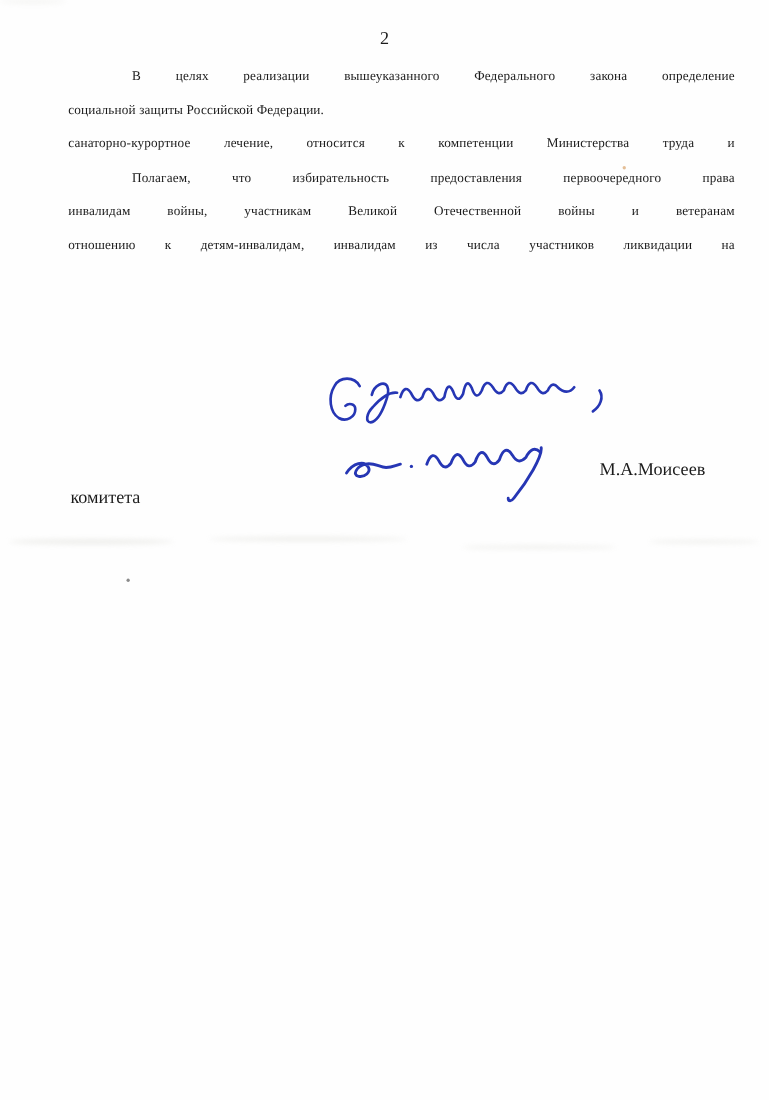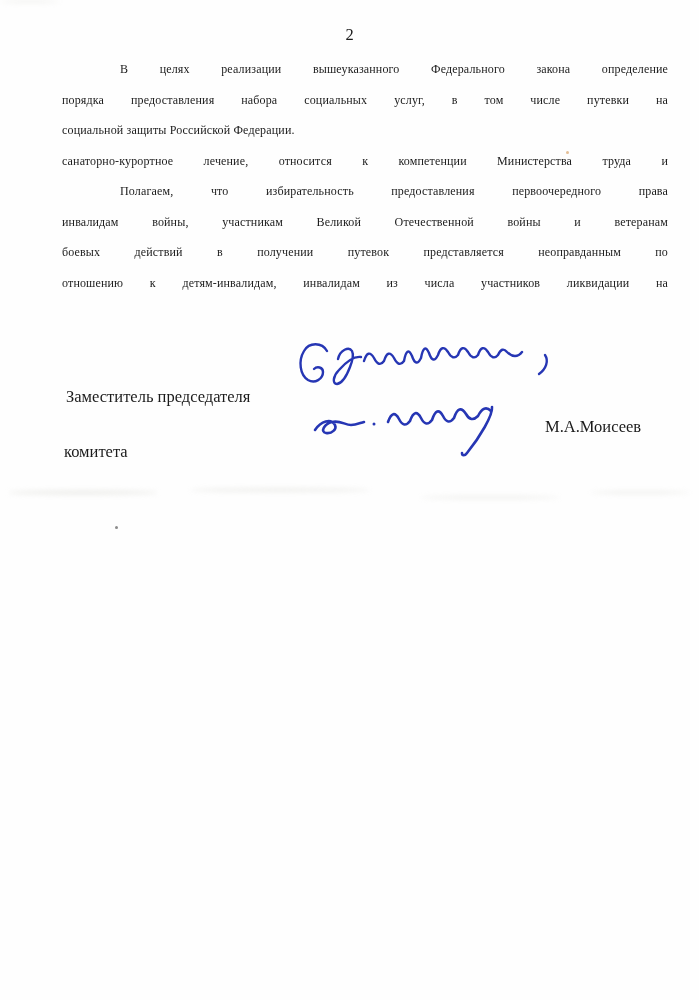--- a/index.html
+++ b/index.html
@@ -33,47 +33,44 @@
 </style>
 </head>
 <body>
 
 <div class="page">
 
   <div class="page-number">2</div>
 
   <div class="body-text">
     <div class="ln j ind">В целях реализации вышеуказанного Федерального закона определение</div>
-    <div class="ln j">порядка предоставления набора социальных услуг, в том числе путевки на</div>
     <div class="ln last">социальной защиты Российской Федерации.</div>
     <div class="ln j">санаторно-курортное лечение, относится к компетенции Министерства труда и</div>
     <div class="ln j ind">Полагаем, что избирательность предоставления первоочередного права</div>
     <div class="ln j">инвалидам войны, участникам Великой Отечественной войны и ветеранам</div>
-    <div class="ln j">боевых действий в получении путевок представляется неоправданным по</div>
     <div class="ln j">отношению к детям-инвалидам, инвалидам из числа участников ликвидации на</div>
   </div>
 
   <svg class="ink" width="699" height="1000" viewBox="0 0 699 1000">
 
     <g fill="none" stroke-width="2.4" stroke-linecap="round" stroke-linejoin="round" stroke="#2636b4">
       <path d="M 327,351 C 322,342 309,342 304,351 C 298,361 300,375 308,380 C 315,384 323,379 323,372 C 323,367 317,366 314,369"></path>
       <path d="M 338,359 C 340,350 349,346 352,351 C 354,355 352,362 350,367 C 347,375 343,383 337,384 C 332,384 333,376 339,370 C 346,362 354,356 361,357"></path>
       <path d="M 364,361 q 4,-13 10,-3 q 5,10 10,3 q 4,-13 10,-3 q 5,10 10,3 q 3,-16 8,-5 q 4,12 9,2 q 3,-16 8,-5 q 4,12 9,2 q 4,-12 10,-3 q 5,9 10,3 q 4,-12 10,-3 q 5,9 10,3 q 4,-12 10,-3 q 5,9 10,3 q 4,-9 9,-3 q 4,4 8,4 q 4,0 7,-4"></path>
       <path d="M 545,355 C 549,361 546,369 539,374"></path>
     </g>
 
     <g fill="none" stroke-width="2.6" stroke-linecap="round" stroke-linejoin="round" stroke="#2636b4">
       <path d="M 315,430 c 6,-9 16,-12 20,-5 c 2,4 -3,9 -9,8 c -6,-1 -2,-9 6,-11 c 8,-2 13,3 19,3 c 5,0 9,-2 13,-3"></path>
       <circle cx="374" cy="424" r="1.5" fill="#2636b4" stroke="none"></circle>
       <path d="M 388,422 q 5,-14 11,-3 q 5,10 11,2 q 5,-14 11,-3 q 5,10 11,2 q 5,-15 11,-4 q 5,10 11,2 q 5,-15 12,-4 q 5,9 12,2 q 6,-12 13,-5"></path>
       <path d="M 492,407 C 493,415 480,437 467,453 c -2,3 -5,3 -5,0"></path>
     </g>
   </svg>
 
-  <div class="sig-title1">Заместитель председателя</div>
   <div class="sig-title2">комитета</div>
   <div class="sig-name" aria-label="С уважением,">М.А.Моисеев</div>
 
   <div class="artifact" style="left:8px;top:490px;width:150px;height:5px;"></div>
   <div class="artifact" style="left:190px;top:488px;width:180px;height:4px;"></div>
   <div class="artifact" style="left:420px;top:496px;width:140px;height:3px;"></div>
   <div class="artifact" style="left:590px;top:491px;width:100px;height:3px;"></div>
   <div class="artifact" style="left:0px;top:0px;width:60px;height:3px;opacity:.3;"></div>
   <div class="speck" style="left:115px;top:526px;width:3px;height:3px;background:#6e6e6e;opacity:.8;"></div>
   <div class="speck" style="left:566px;top:151px;width:3px;height:3px;background:#d9a36a;opacity:.7;"></div>

